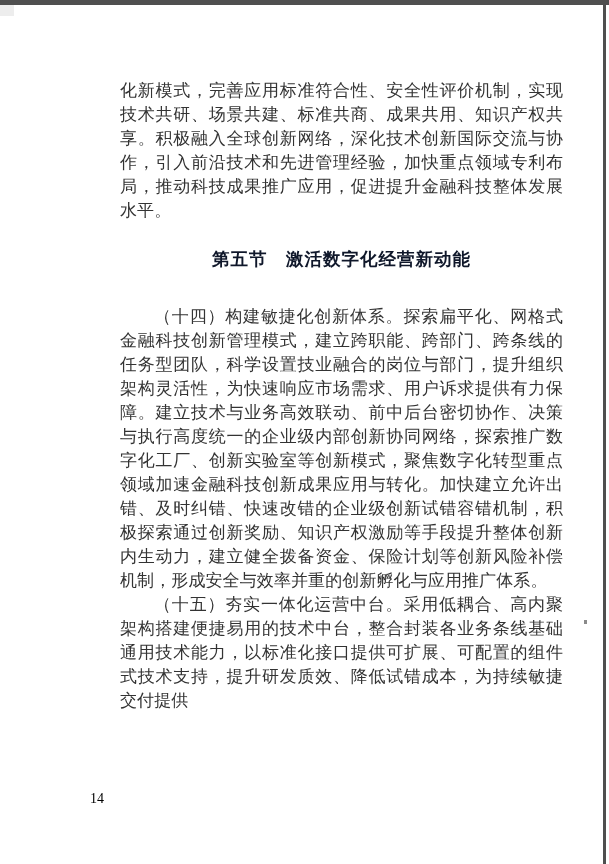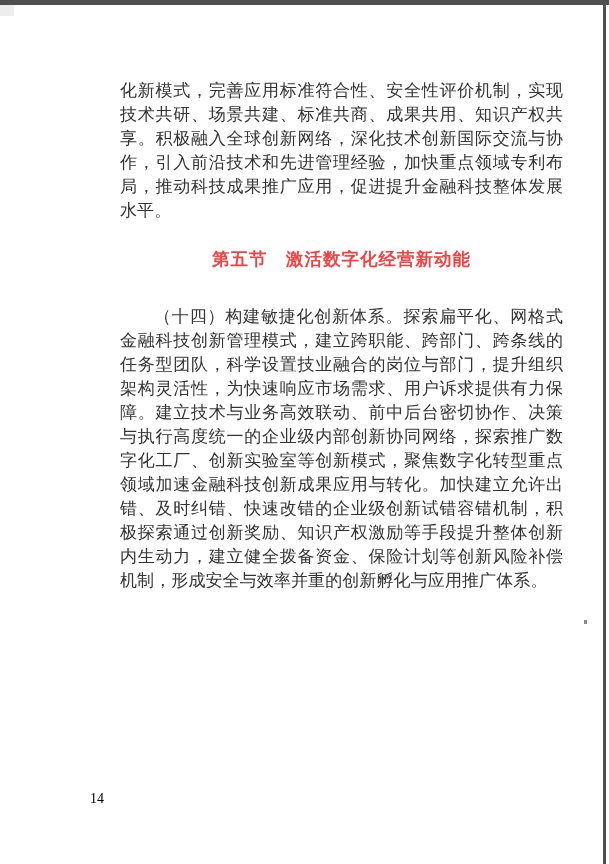--- a/index.html
+++ b/index.html
@@ -58,21 +58,21 @@
   }
   .content p.indent {
     text-indent: 2em;
   }
   .section-heading {
     margin: 24px 0 34px 0;
     text-align: center;
     font-weight: bold;
     font-size: 17.5px;
     letter-spacing: 1px;
-    color: #ef4444;
+    color: #0f172a;
   }
   .page-number {
     position: absolute;
     left: 90px;
     top: 791px;
     font-size: 14px;
     color: #000000;
     font-family: "Liberation Serif", "DejaVu Serif", serif;
   }
 </style>
@@ -86,17 +86,18 @@
   <div class="right-edge"></div>
   <div class="speck"></div>
 
   <div class="content">
     <p class="body">化新模式，完善应用标准符合性、安全性评价机制，实现技术共研、场景共建、标准共商、成果共用、知识产权共享。积极融入全球创新网络，深化技术创新国际交流与协作，引入前沿技术和先进管理经验，加快重点领域专利布局，推动科技成果推广应用，促进提升金融科技整体发展水平。</p>
 
     <h2 class="section-heading">第五节　激活数字化经营新动能</h2>
 
     <p class="body indent">（十四）构建敏捷化创新体系。探索扁平化、网格式金融科技创新管理模式，建立跨职能、跨部门、跨条线的任务型团队，科学设置技业融合的岗位与部门，提升组织架构灵活性，为快速响应市场需求、用户诉求提供有力保障。建立技术与业务高效联动、前中后台密切协作、决策与执行高度统一的企业级内部创新协同网络，探索推广数字化工厂、创新实验室等创新模式，聚焦数字化转型重点领域加速金融科技创新成果应用与转化。加快建立允许出错、及时纠错、快速改错的企业级创新试错容错机制，积极探索通过创新奖励、知识产权激励等手段提升整体创新内生动力，建立健全拨备资金、保险计划等创新风险补偿机制，形成安全与效率并重的创新孵化与应用推广体系。</p>
 
+    <p class="body indent">（十五）夯实一体化运营中台。采用低耦合、高内聚架构搭建便捷易用的技术中台，整合封装各业务条线基础通用技术能力，以标准化接口提供可扩展、可配置的组件式技术支持，提升研发质效、降低试错成本，为持续敏捷交付提供</p>
   </div>
 
   <div class="page-number">14</div>
 
 </div>
 
 </body></html>

